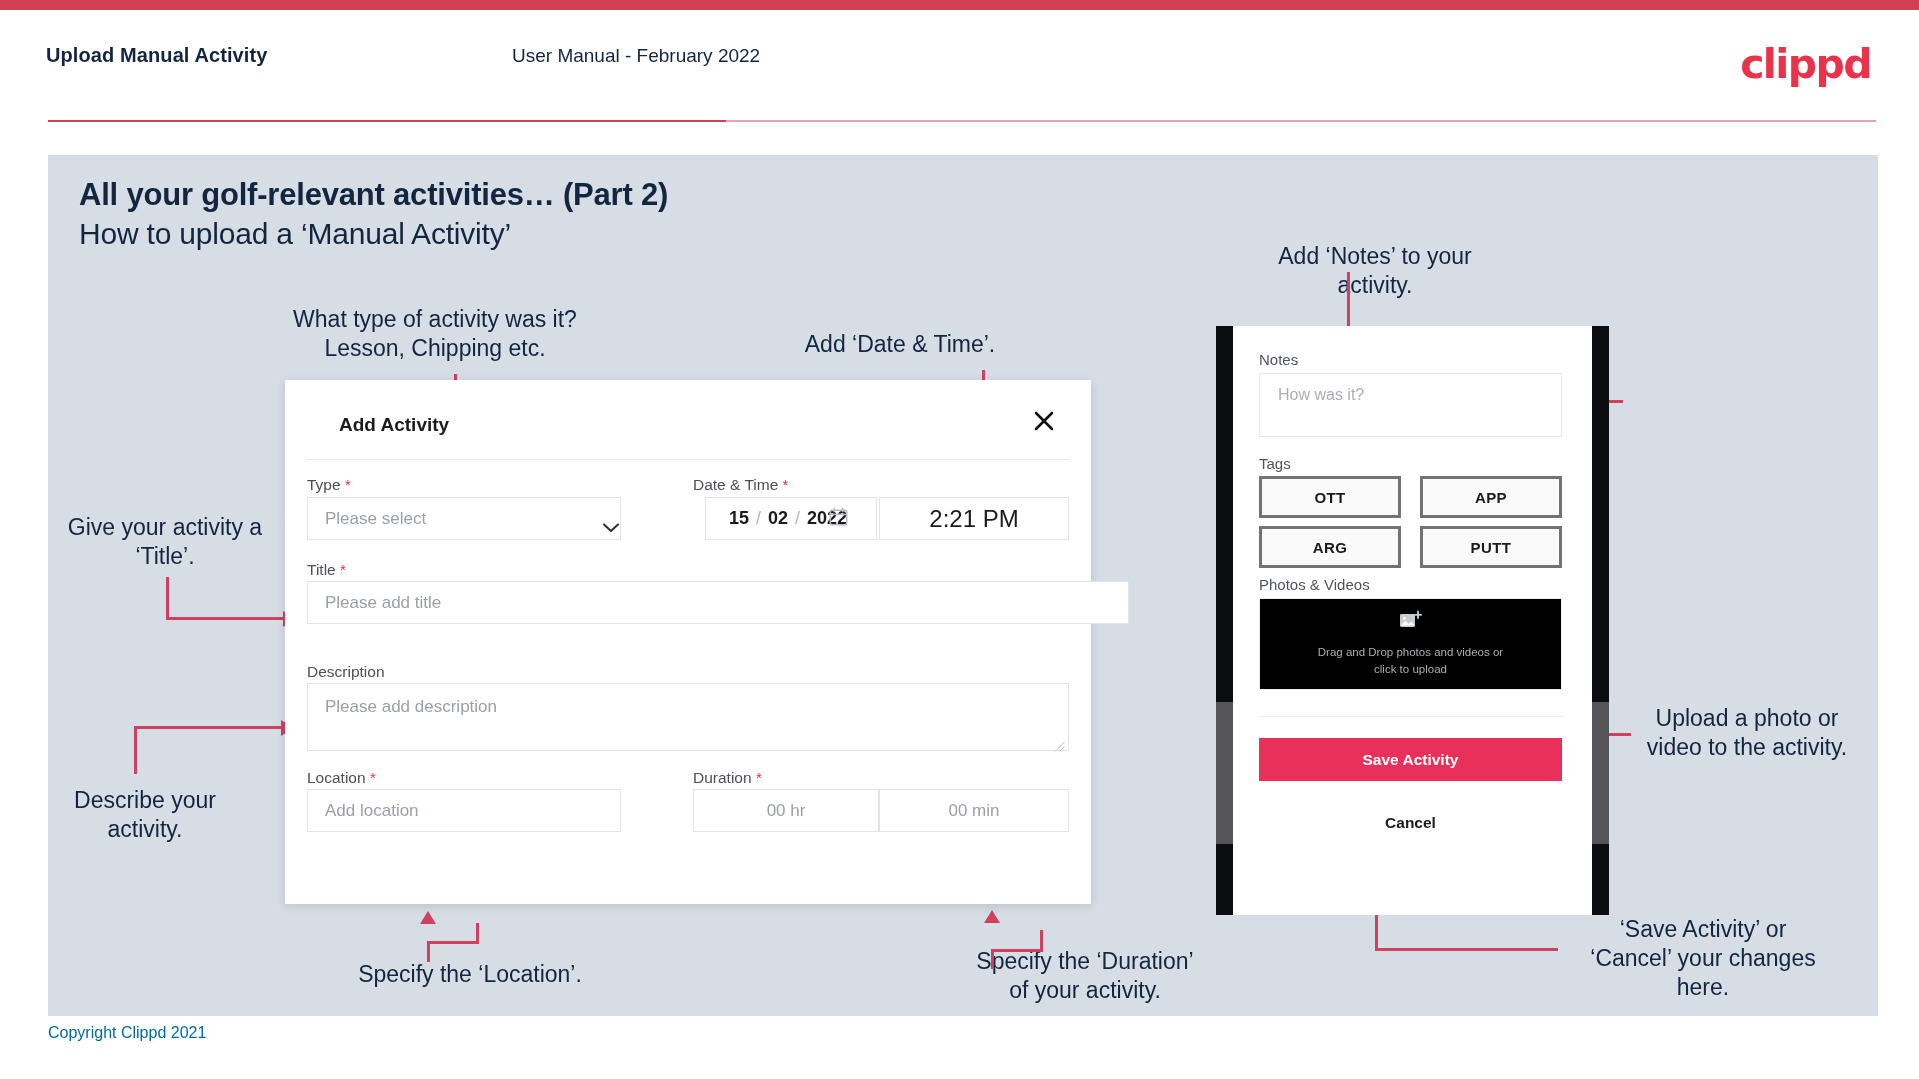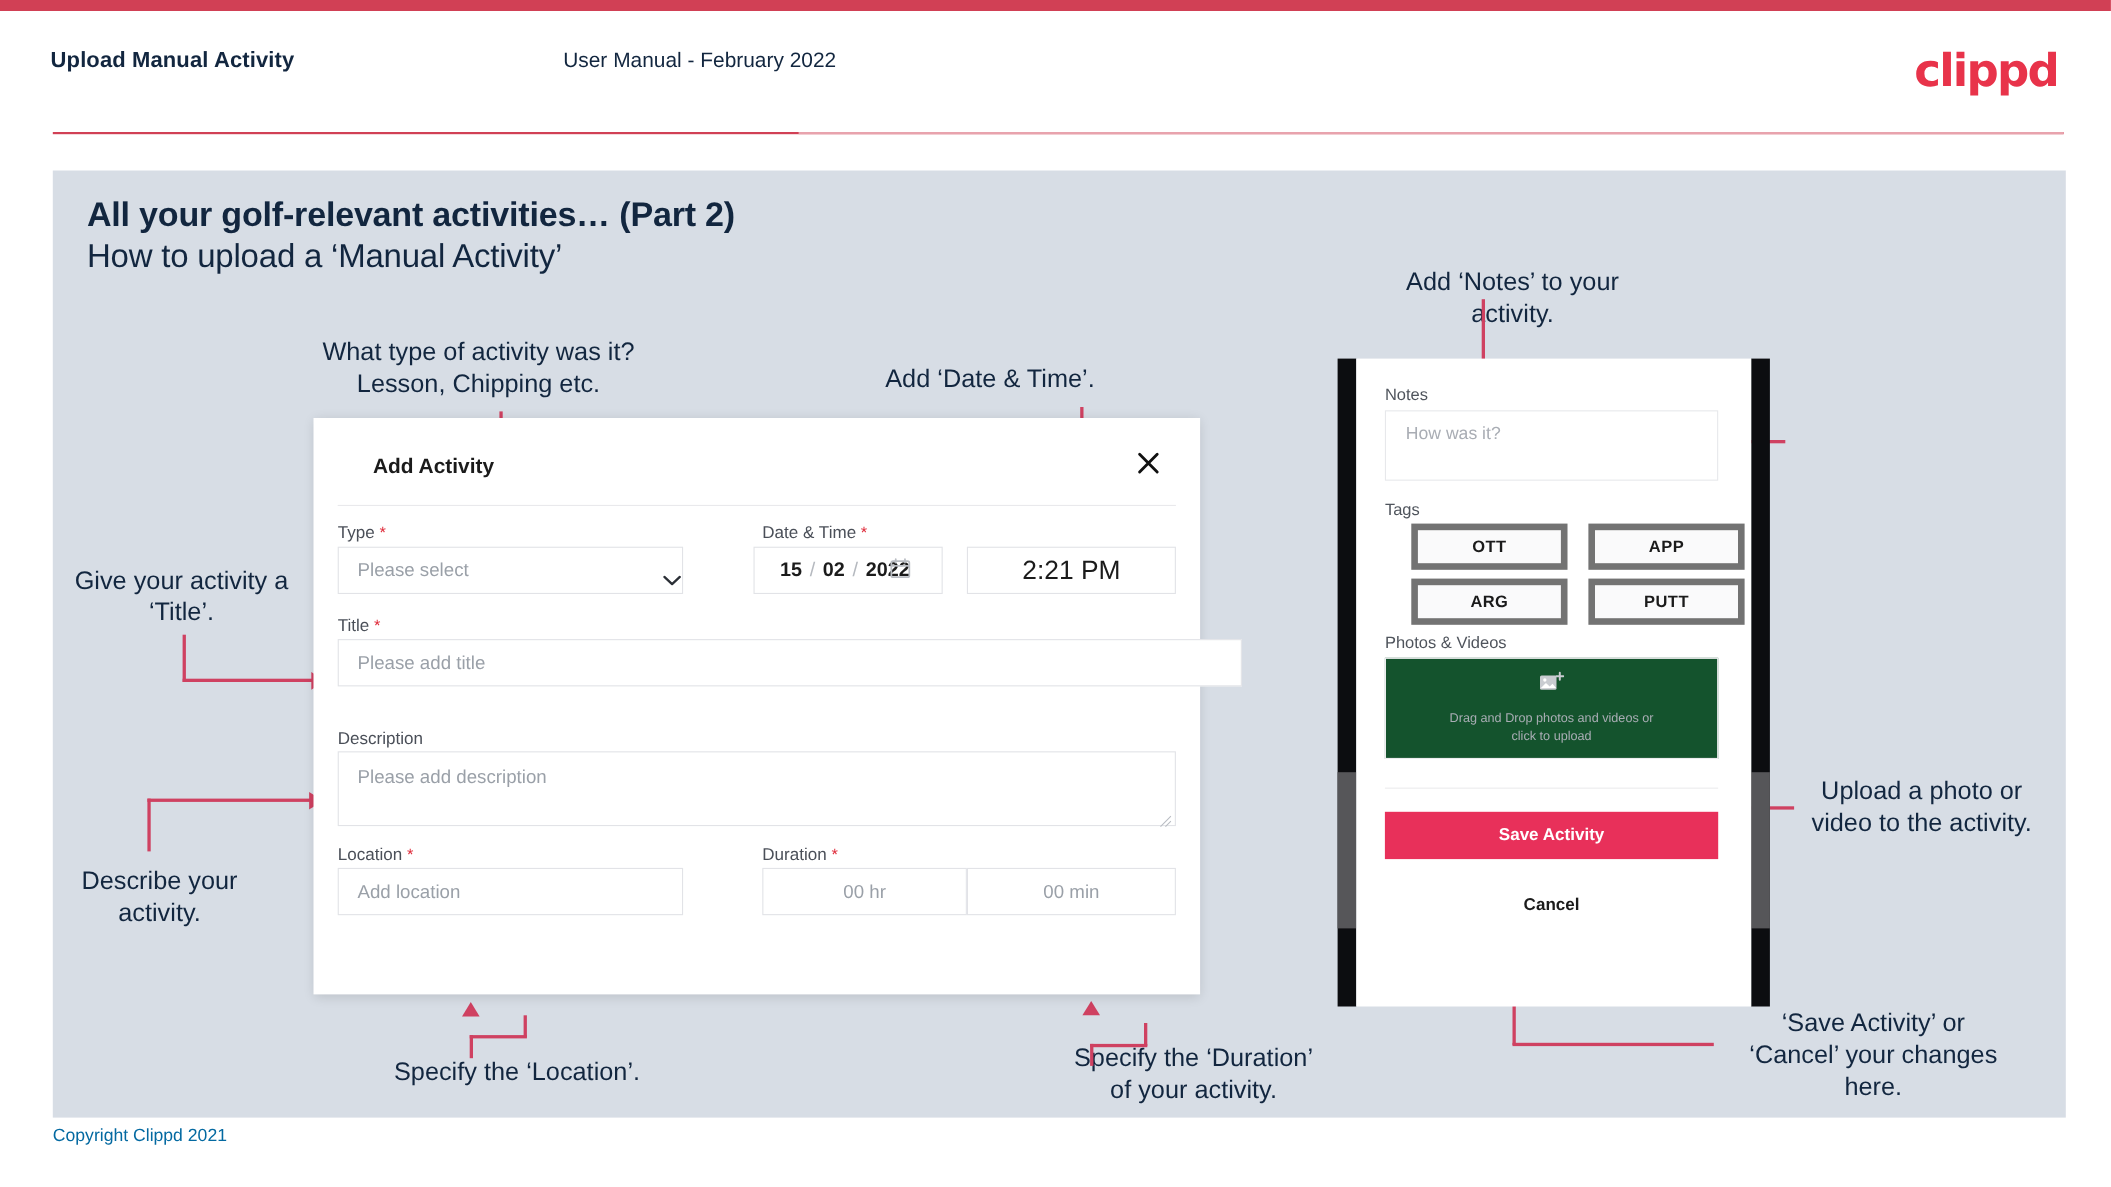--- a/index.html
+++ b/index.html
@@ -123,26 +123,26 @@
   .phone-screen {
     position: absolute; left: 17px; top: 0; width: 359px; height: 589px;
     background: #fff;
   }
   .p-label { position: absolute; font-size: 15px; color: #4f545c; }
   .p-inp {
     position: absolute; border: 1px solid #e7e8eb; background: #fff;
     font-size: 16px; color: #a9adb4; padding: 12px 0 0 18px;
   }
   .tag {
-    position: absolute; border: 6px solid #737373; background: #fafafb;
+    position: absolute; border: 3px solid #737373; background: #fafafb;
     display: flex; align-items: center; justify-content: center;
-    font-size: 15px; font-weight: 700; color: #1b1b1b; letter-spacing: .4px; margin-left: 24px;
+    font-size: 15px; font-weight: 700; color: #1b1b1b; letter-spacing: .4px;
   }
   .dropzone {
-    position: absolute; border: 1px solid #ececee; background: #14532d;
+    position: absolute; border: 1px solid #ececee; background: #000000;
     display: flex; flex-direction: column; align-items: center; justify-content: center;
   }
   .dz-text { font-size: 11.5px; color: #a9adb4; text-align: center; line-height: 17px; margin-top: 9px; }
   .p-rule { position: absolute; background: #ececed; height: 1px; }
   .save-btn {
     position: absolute; background: #e8305a; color: #fff;
     display: flex; align-items: center; justify-content: center;
     font-size: 15.5px; font-weight: 700; cursor: pointer;
   }
   .cancel-btn {
@@ -267,21 +267,21 @@
         <svg width="18" height="12" viewBox="0 0 18 12">
             <path d="M2 2.5 L9 9 L16 2.5" stroke="#2b2f36" stroke-width="2.1" fill="none" stroke-linecap="round" stroke-linejoin="round"></path>
           </svg>
       </span>
     </div>
 
     <div class="fld-label" style="left:408px; top:96px;">
       <span>Date &amp; Time</span>
       <span class="req">*</span>
     </div>
-    <div class="inp" style="left:400px; top:117px; width:172px; height:43px;align-items:center;">
+    <div class="inp" style="left:420px; top:117px; width:172px; height:43px;align-items:center;">
       <span class="dateval">
         <span>15</span>
         <span class="sep">/</span>
         <span>02</span>
         <span class="sep">/</span>
         <span>2022</span>
       </span>
       <span class="cal-ico">
         <svg width="19" height="19" viewBox="0 0 19 19">
           <rect x="1.3" y="3.2" width="16.4" height="14.5" rx="1.6" fill="none" stroke="#b9bdc3" stroke-width="1.6"></rect>

